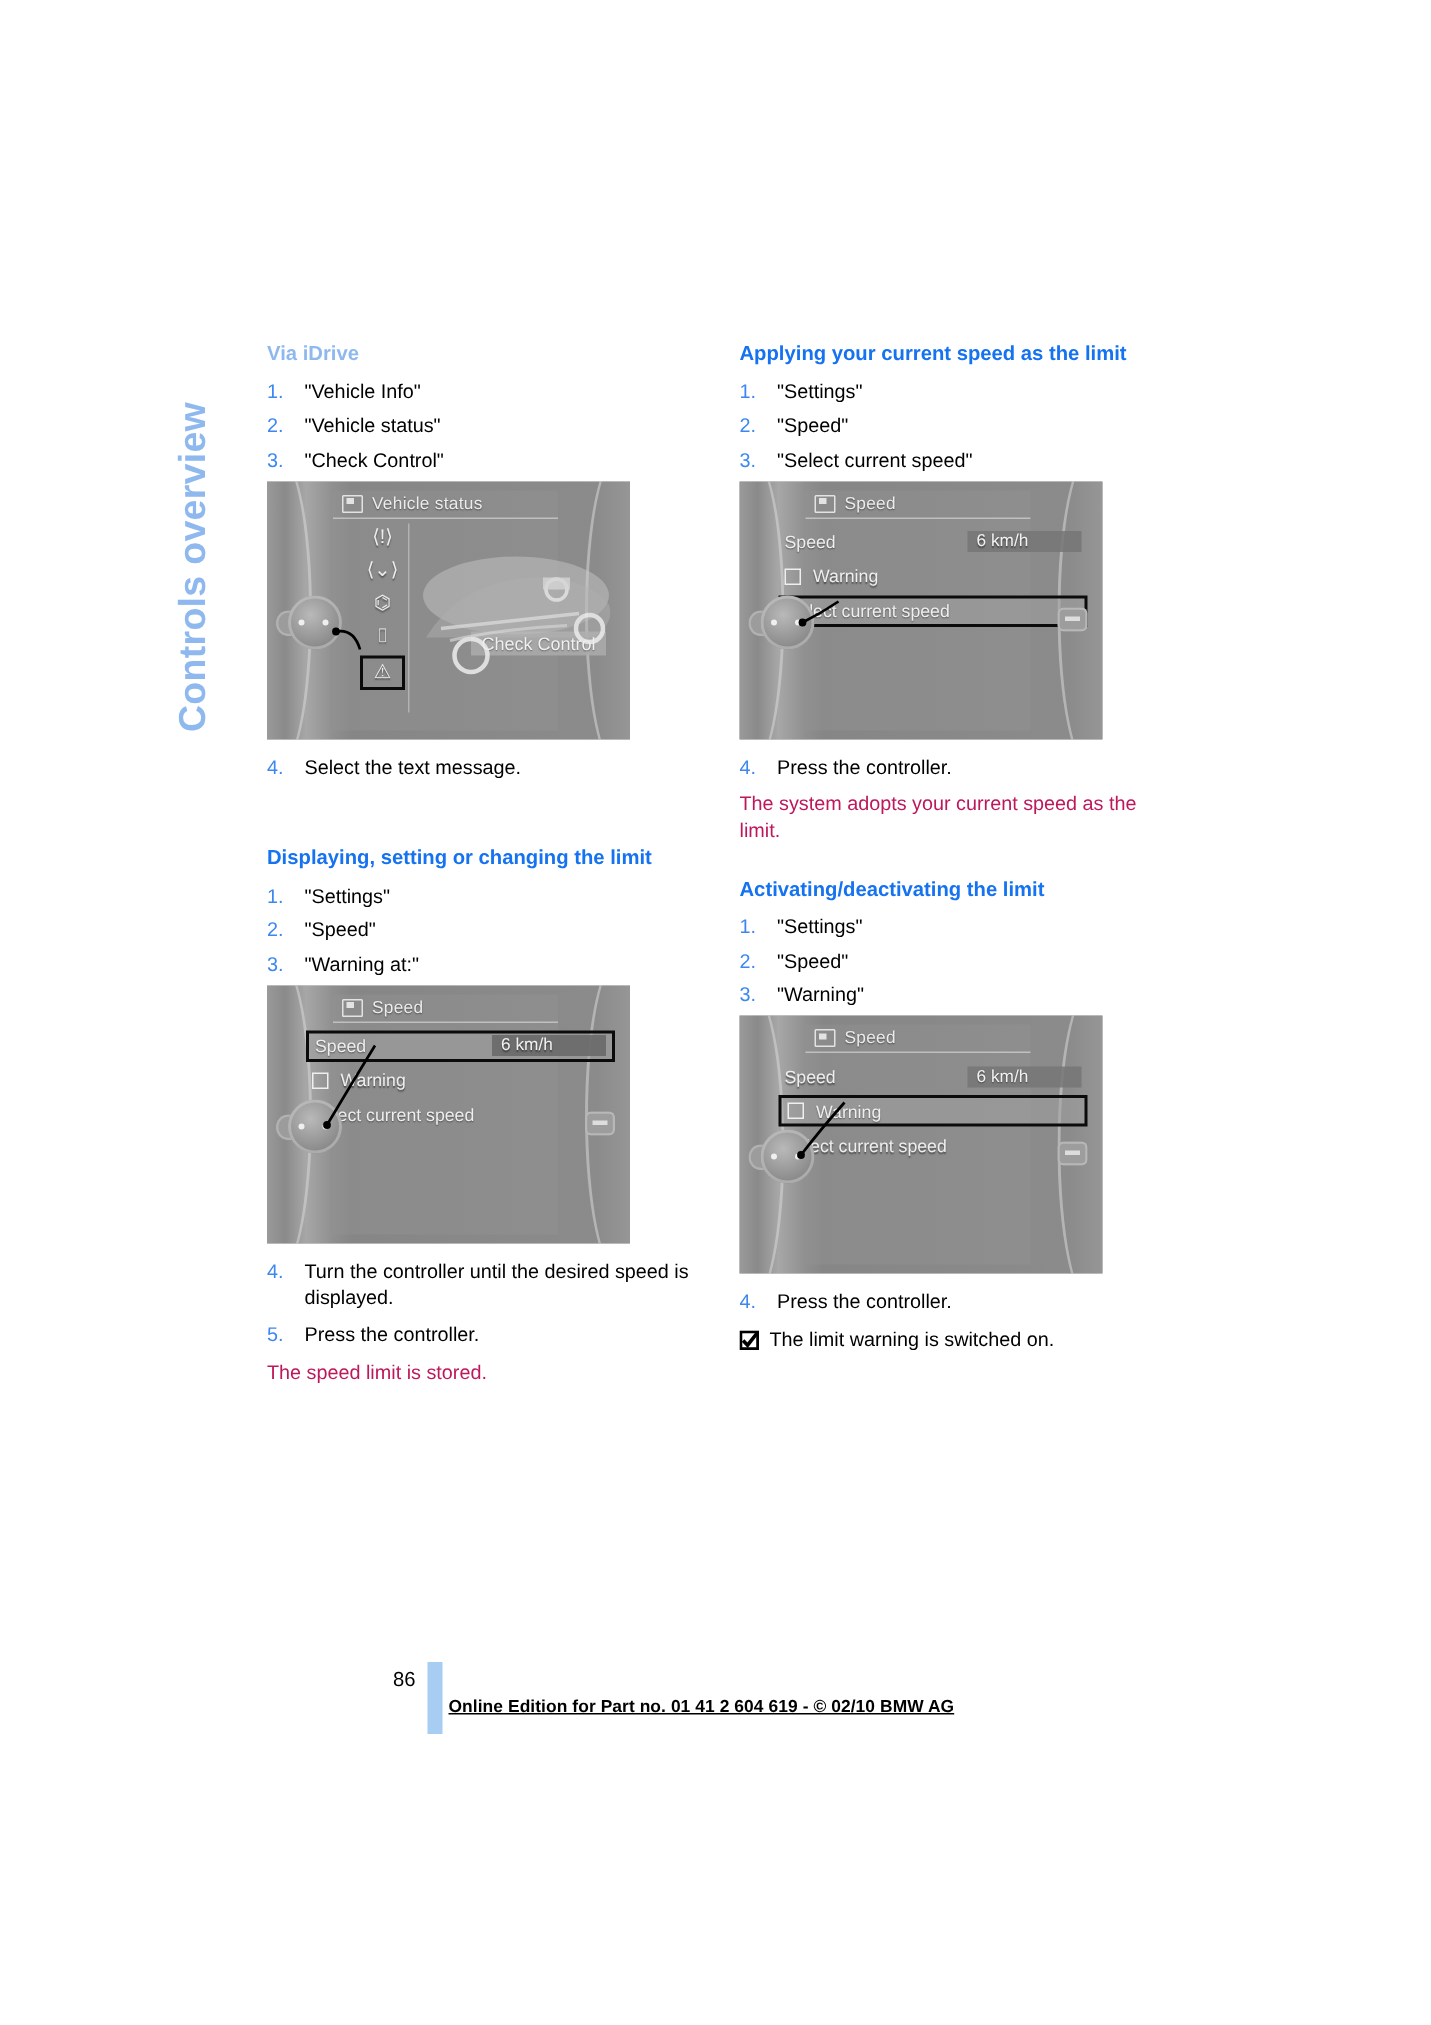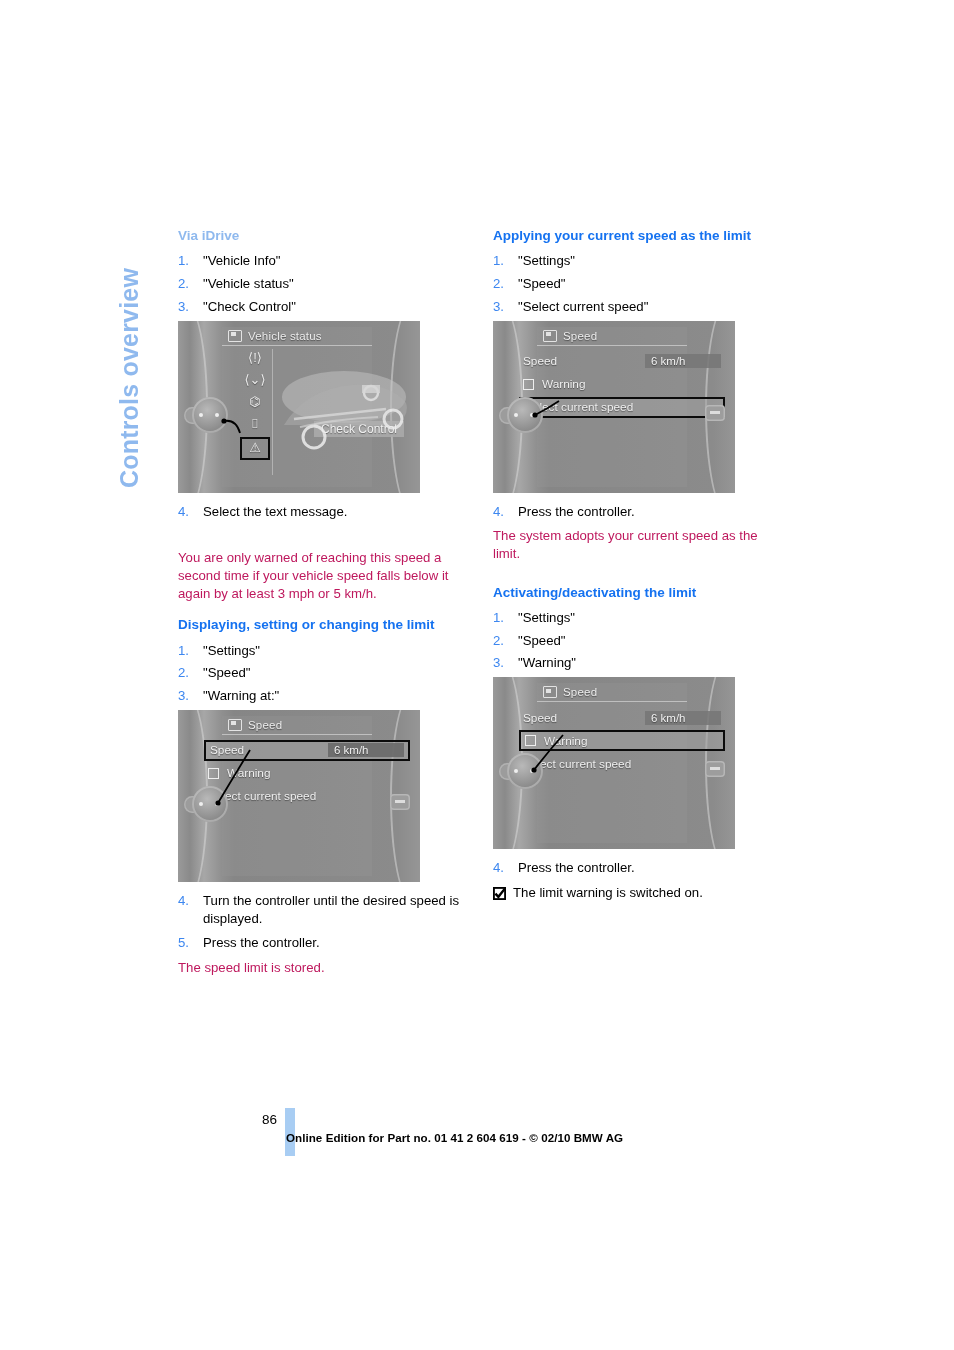--- a/index.html
+++ b/index.html
@@ -360,26 +360,27 @@
   .footer .bluebar {
     position: absolute;
     left: 285px;
     top: 2px;
     width: 10px;
     height: 48px;
     background: #a8cdf3;
   }
   .footer .fline {
     position: absolute;
-    left: 286px;
+    left: 299px;
     top: 25px;
     font-size: 11.6px;
     font-weight: bold;
     color: #000;
     letter-spacing: 0.05px;
+    text-decoration: underline;
   }
 </style>
 </head>
 <body>
 
 <div class="page">
 
   <div class="chapter-tab">
     <div class="vtext">Controls overview</div>
   </div>
@@ -461,21 +462,20 @@
 
     <ol class="steps">
       <li>
         <span class="num">4.</span>
         <span>Select the text message.</span>
       </li>
     </ol>
 
     <div class="gap-l"></div>
 
-    <p class="body">You are only warned of reaching this speed a second time if your vehicle speed falls below it again by at least 3 mph or 5 km/h.</p>
 
     <div class="gap-m"></div>
 
     <h2 class="sub strong">Displaying, setting or changing the limit</h2>
 
     <ol class="steps tight">
       <li>
         <span class="num">1.</span>
         <span>"Settings"</span>
       </li>

